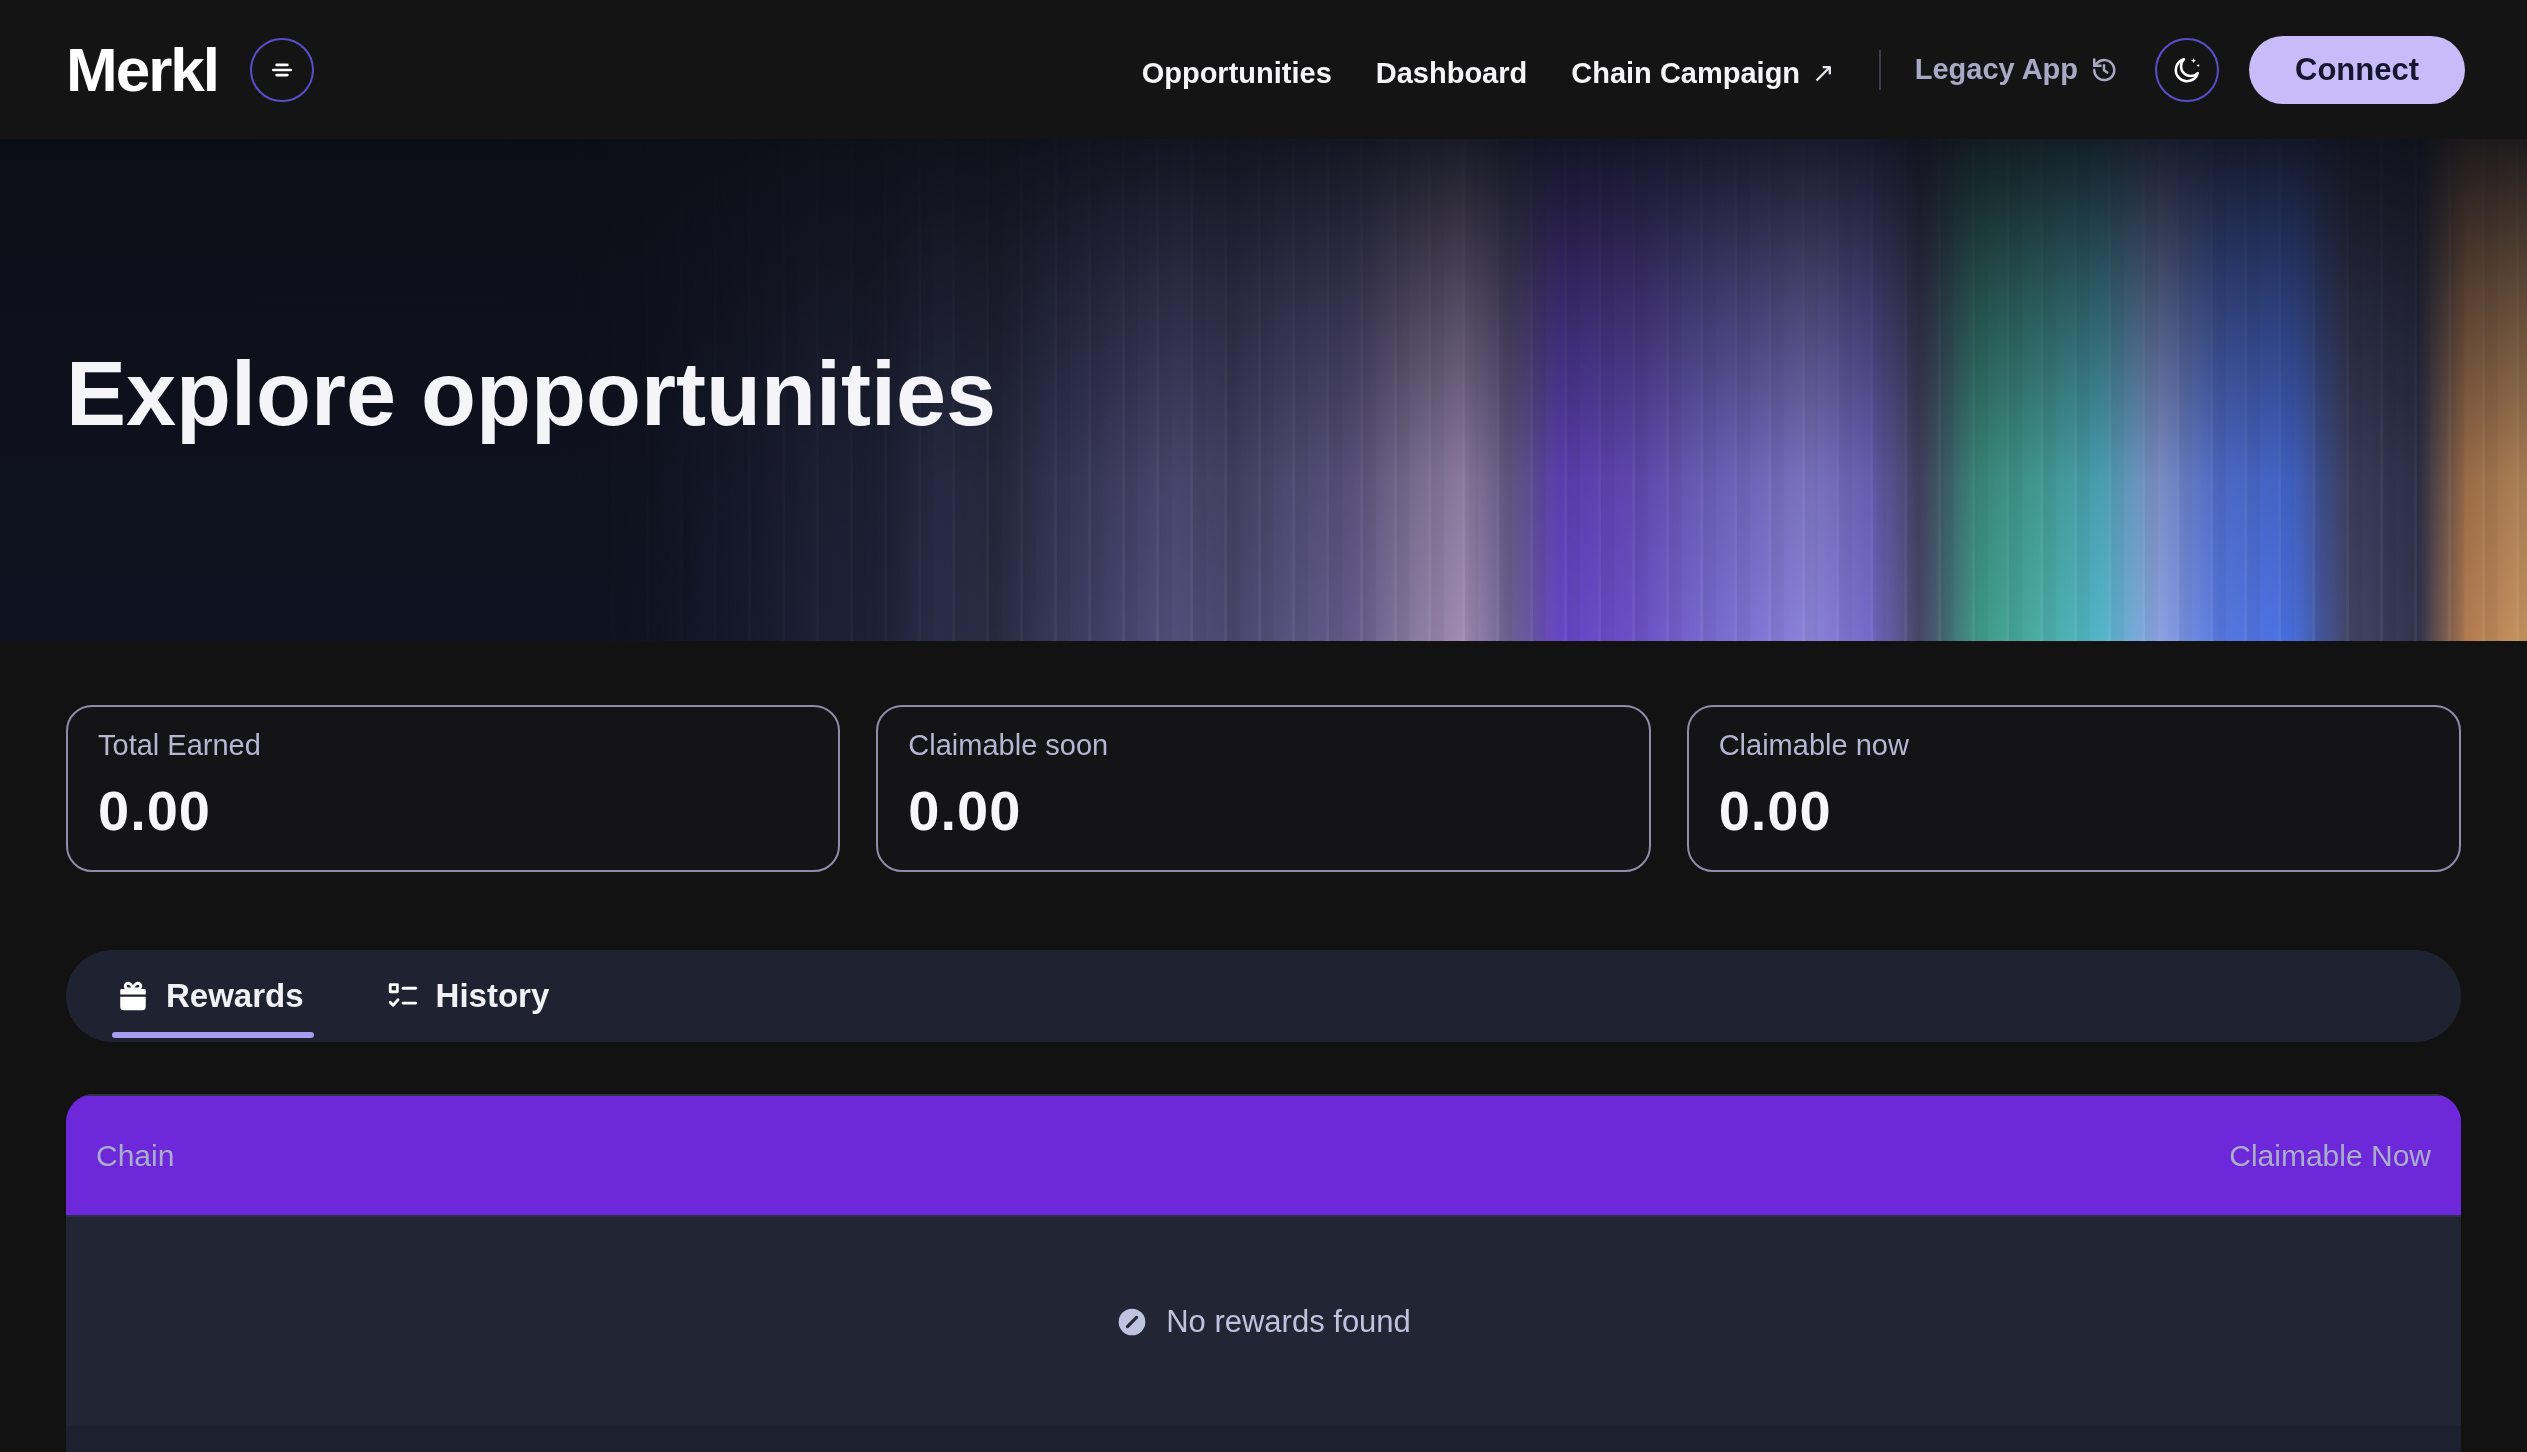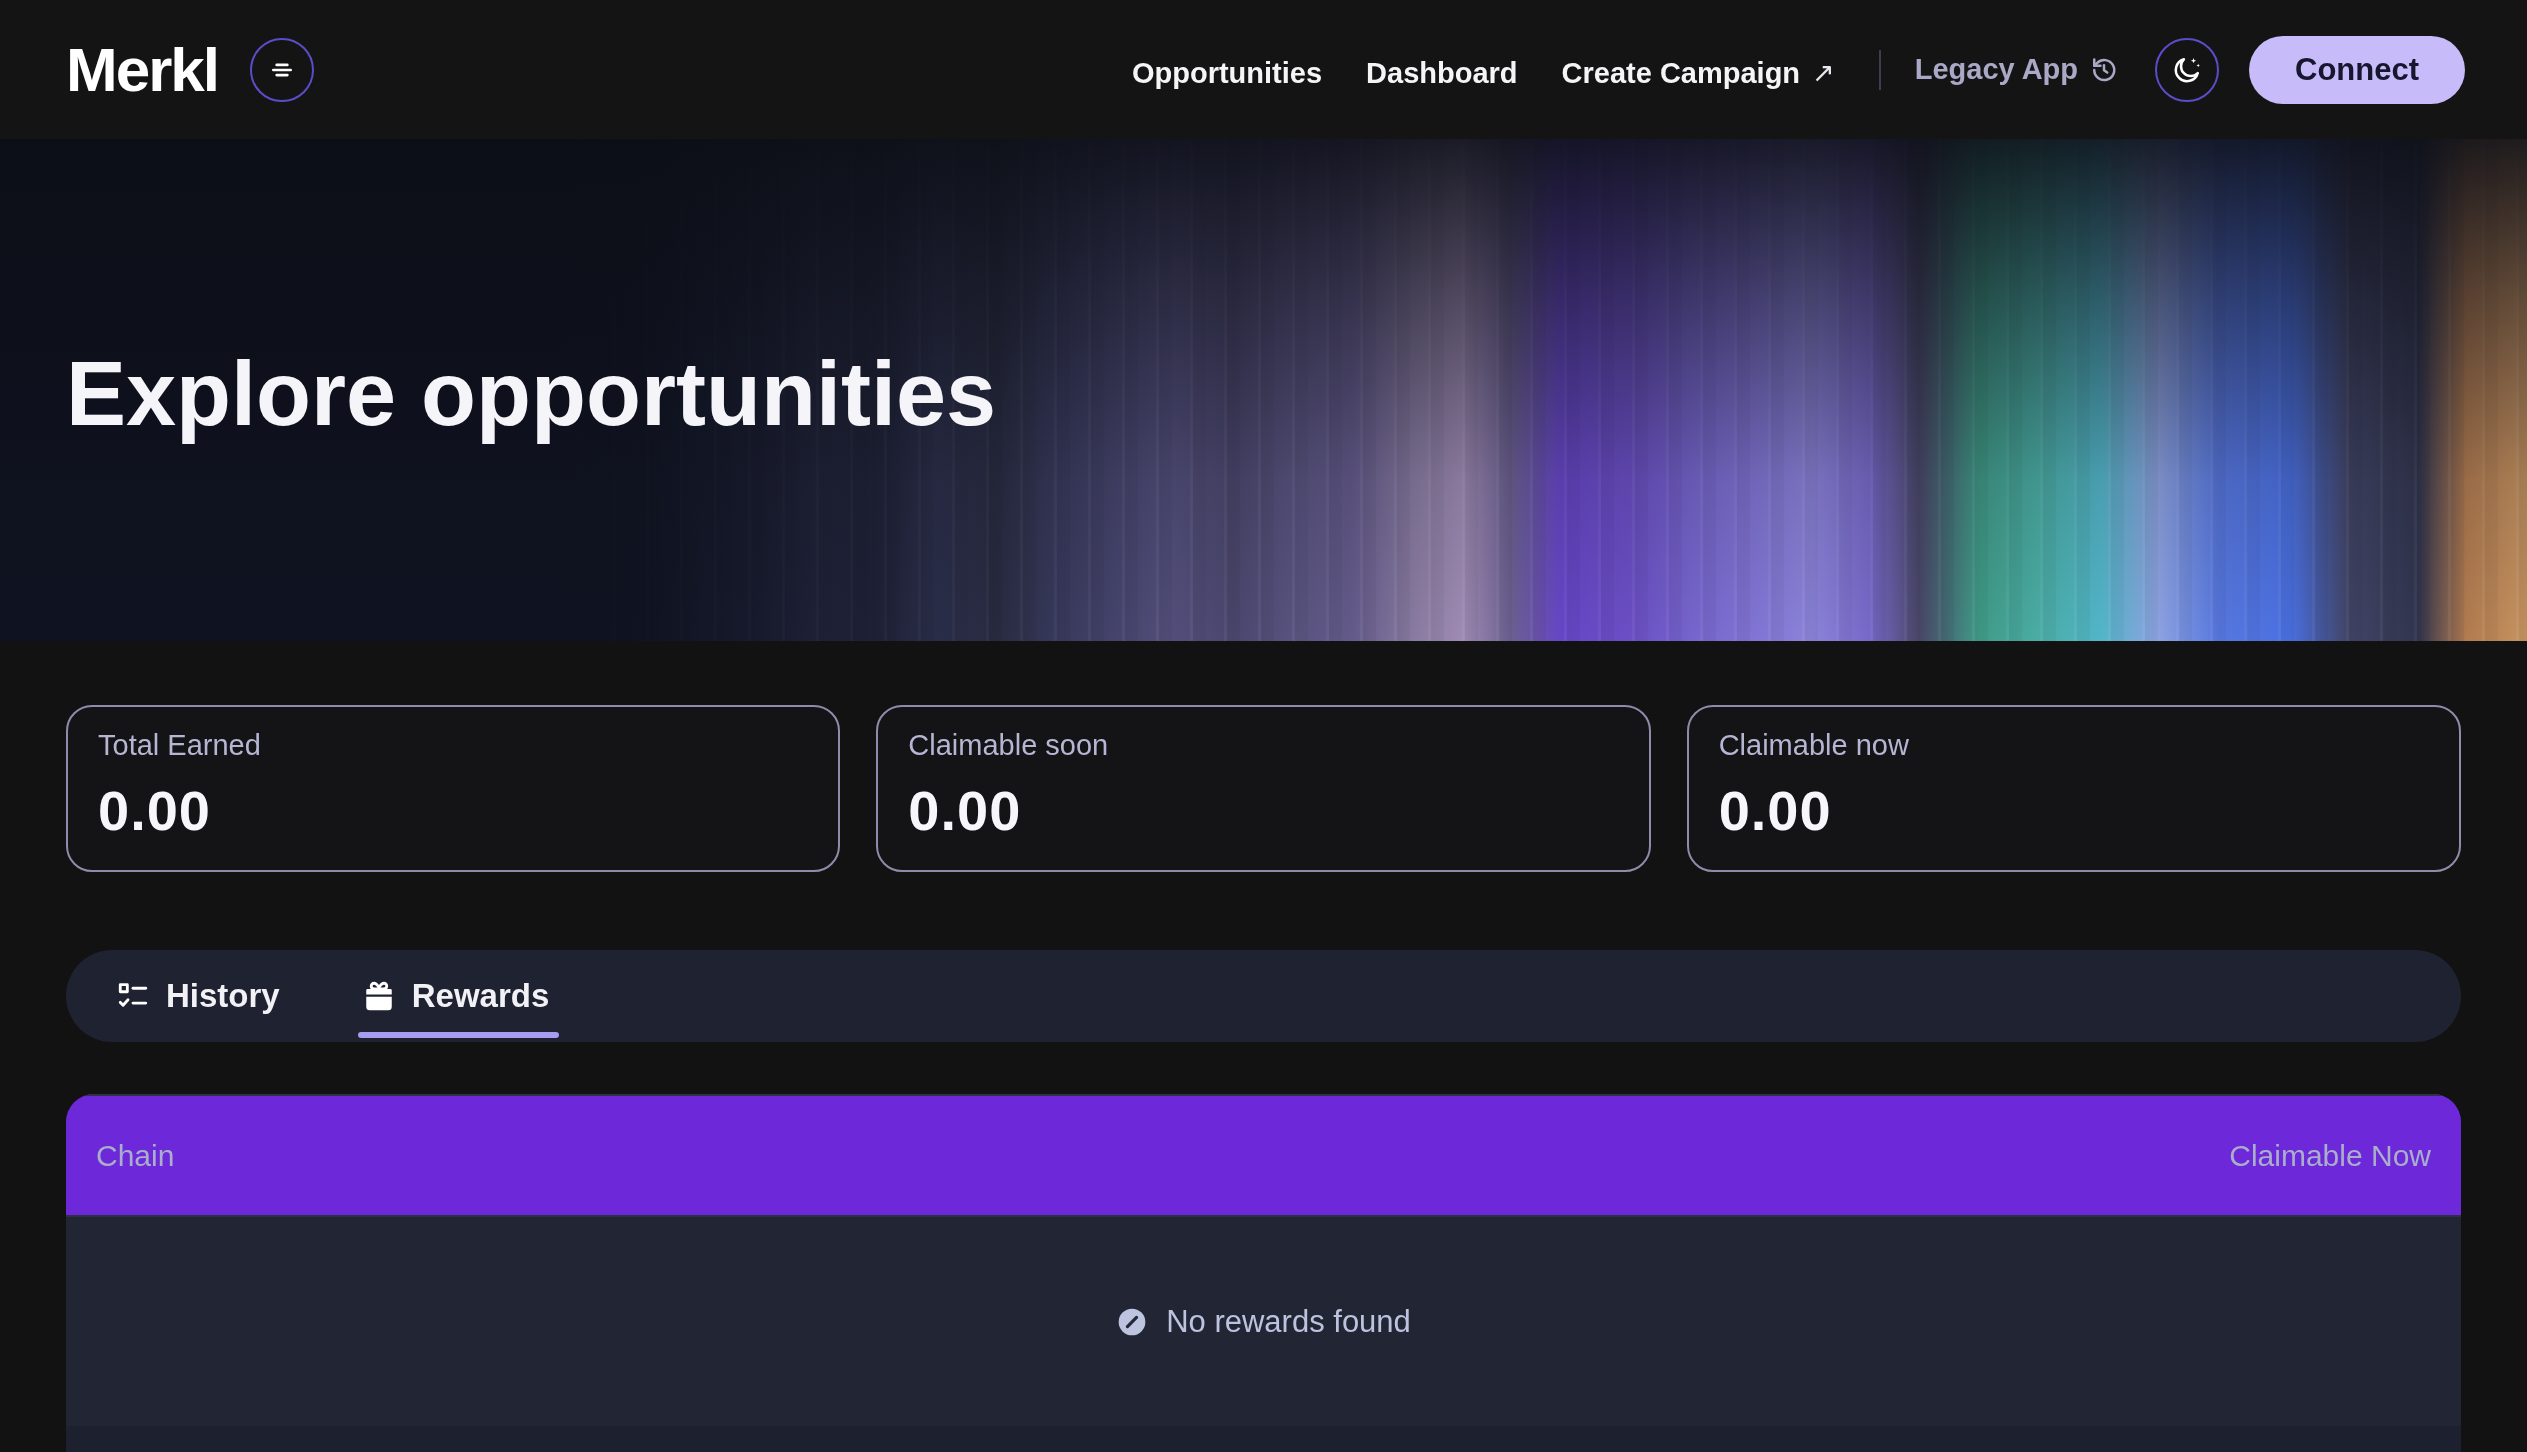--- a/index.html
+++ b/index.html
@@ -129,21 +129,21 @@
         <line x1="5.5" y1="12" x2="18.5" y2="12"></line>
         <line x1="8" y1="15.8" x2="16" y2="15.8"></line>
       </svg>
     </span>
   </button>
 
   <nav class="nav-right">
     <a class="nav-link">Opportunities</a>
     <a class="nav-link">Dashboard</a>
     <a class="nav-link">
-      <span>Create Campaign</span>
+      <span>Chain Campaign</span>
       <span class="ext-arrow">↗</span>
     </a>
 
     <span class="nav-divider"></span>
 
     <a class="legacy-link">
       <span>Legacy App</span>
       <span>
         <svg width="30" height="30" viewBox="0 0 24 24" fill="none" stroke="#a9a8c6" stroke-width="2" stroke-linecap="round" stroke-linejoin="round">
           <path d="M4.2 12a8 8 0 1 0 2.4-5.7L4.2 8.6"></path>
@@ -180,41 +180,41 @@
     <div class="stat-label">Claimable soon</div>
     <div class="stat-value">0.00</div>
   </div>
   <div class="stat-card">
     <div class="stat-label">Claimable now</div>
     <div class="stat-value">0.00</div>
   </div>
 </section>
 
 <div class="tab-bar">
+  <div class="tab active">
+    <span class="tab-icon">
+      <svg width="34" height="34" viewBox="0 0 24 24" fill="#ffffff">
+        <path d="M20 7h-2.2c.4-.6.7-1.3.7-2a3 3 0 0 0-3-3c-1.5 0-2.6 1-3.5 2.2C11.1 3.1 10 2 8.5 2a3 3 0 0 0-3 3c0 .7.2 1.4.6 2H4a1 1 0 0 0-1 1v3h18V8a1 1 0 0 0-1-1zM8.5 4c.8 0 1.7.9 2.4 2H8.5a1 1 0 1 1 0-2zm7 2h-2.4c.7-1.1 1.6-2 2.4-2a1 1 0 1 1 0 2zM3 12.5v7A2.5 2.5 0 0 0 5.5 22h13a2.5 2.5 0 0 0 2.5-2.5v-7H3z"></path>
+      </svg>
+    </span>
+    <span>Rewards</span>
+    <span class="tab-underline"></span>
+  </div>
   <div class="tab">
     <span class="tab-icon">
       <svg width="34" height="34" viewBox="0 0 24 24" fill="none" stroke="#ffffff" stroke-width="2" stroke-linecap="round" stroke-linejoin="round">
         <rect x="3" y="4" width="5" height="5"></rect>
         <line x1="12" y1="6.5" x2="21" y2="6.5"></line>
         <path d="M3 16.5l2 2 3.5-3.8"></path>
         <line x1="12" y1="17" x2="21" y2="17"></line>
       </svg>
     </span>
     <span>History</span>
 
   </div>
-  <div class="tab active">
-    <span class="tab-icon">
-      <svg width="34" height="34" viewBox="0 0 24 24" fill="#ffffff">
-        <path d="M20 7h-2.2c.4-.6.7-1.3.7-2a3 3 0 0 0-3-3c-1.5 0-2.6 1-3.5 2.2C11.1 3.1 10 2 8.5 2a3 3 0 0 0-3 3c0 .7.2 1.4.6 2H4a1 1 0 0 0-1 1v3h18V8a1 1 0 0 0-1-1zM8.5 4c.8 0 1.7.9 2.4 2H8.5a1 1 0 1 1 0-2zm7 2h-2.4c.7-1.1 1.6-2 2.4-2a1 1 0 1 1 0 2zM3 12.5v7A2.5 2.5 0 0 0 5.5 22h13a2.5 2.5 0 0 0 2.5-2.5v-7H3z"></path>
-      </svg>
-    </span>
-    <span>Rewards</span>
-    <span class="tab-underline"></span>
-  </div>
 </div>
 
 <section class="panel">
   <div class="table-head">
     <span>Chain</span>
     <span>Claimable Now</span>
   </div>
   <div class="panel-body">
     <span class="slash-icon">
       <svg width="32" height="32" viewBox="0 0 24 24">

